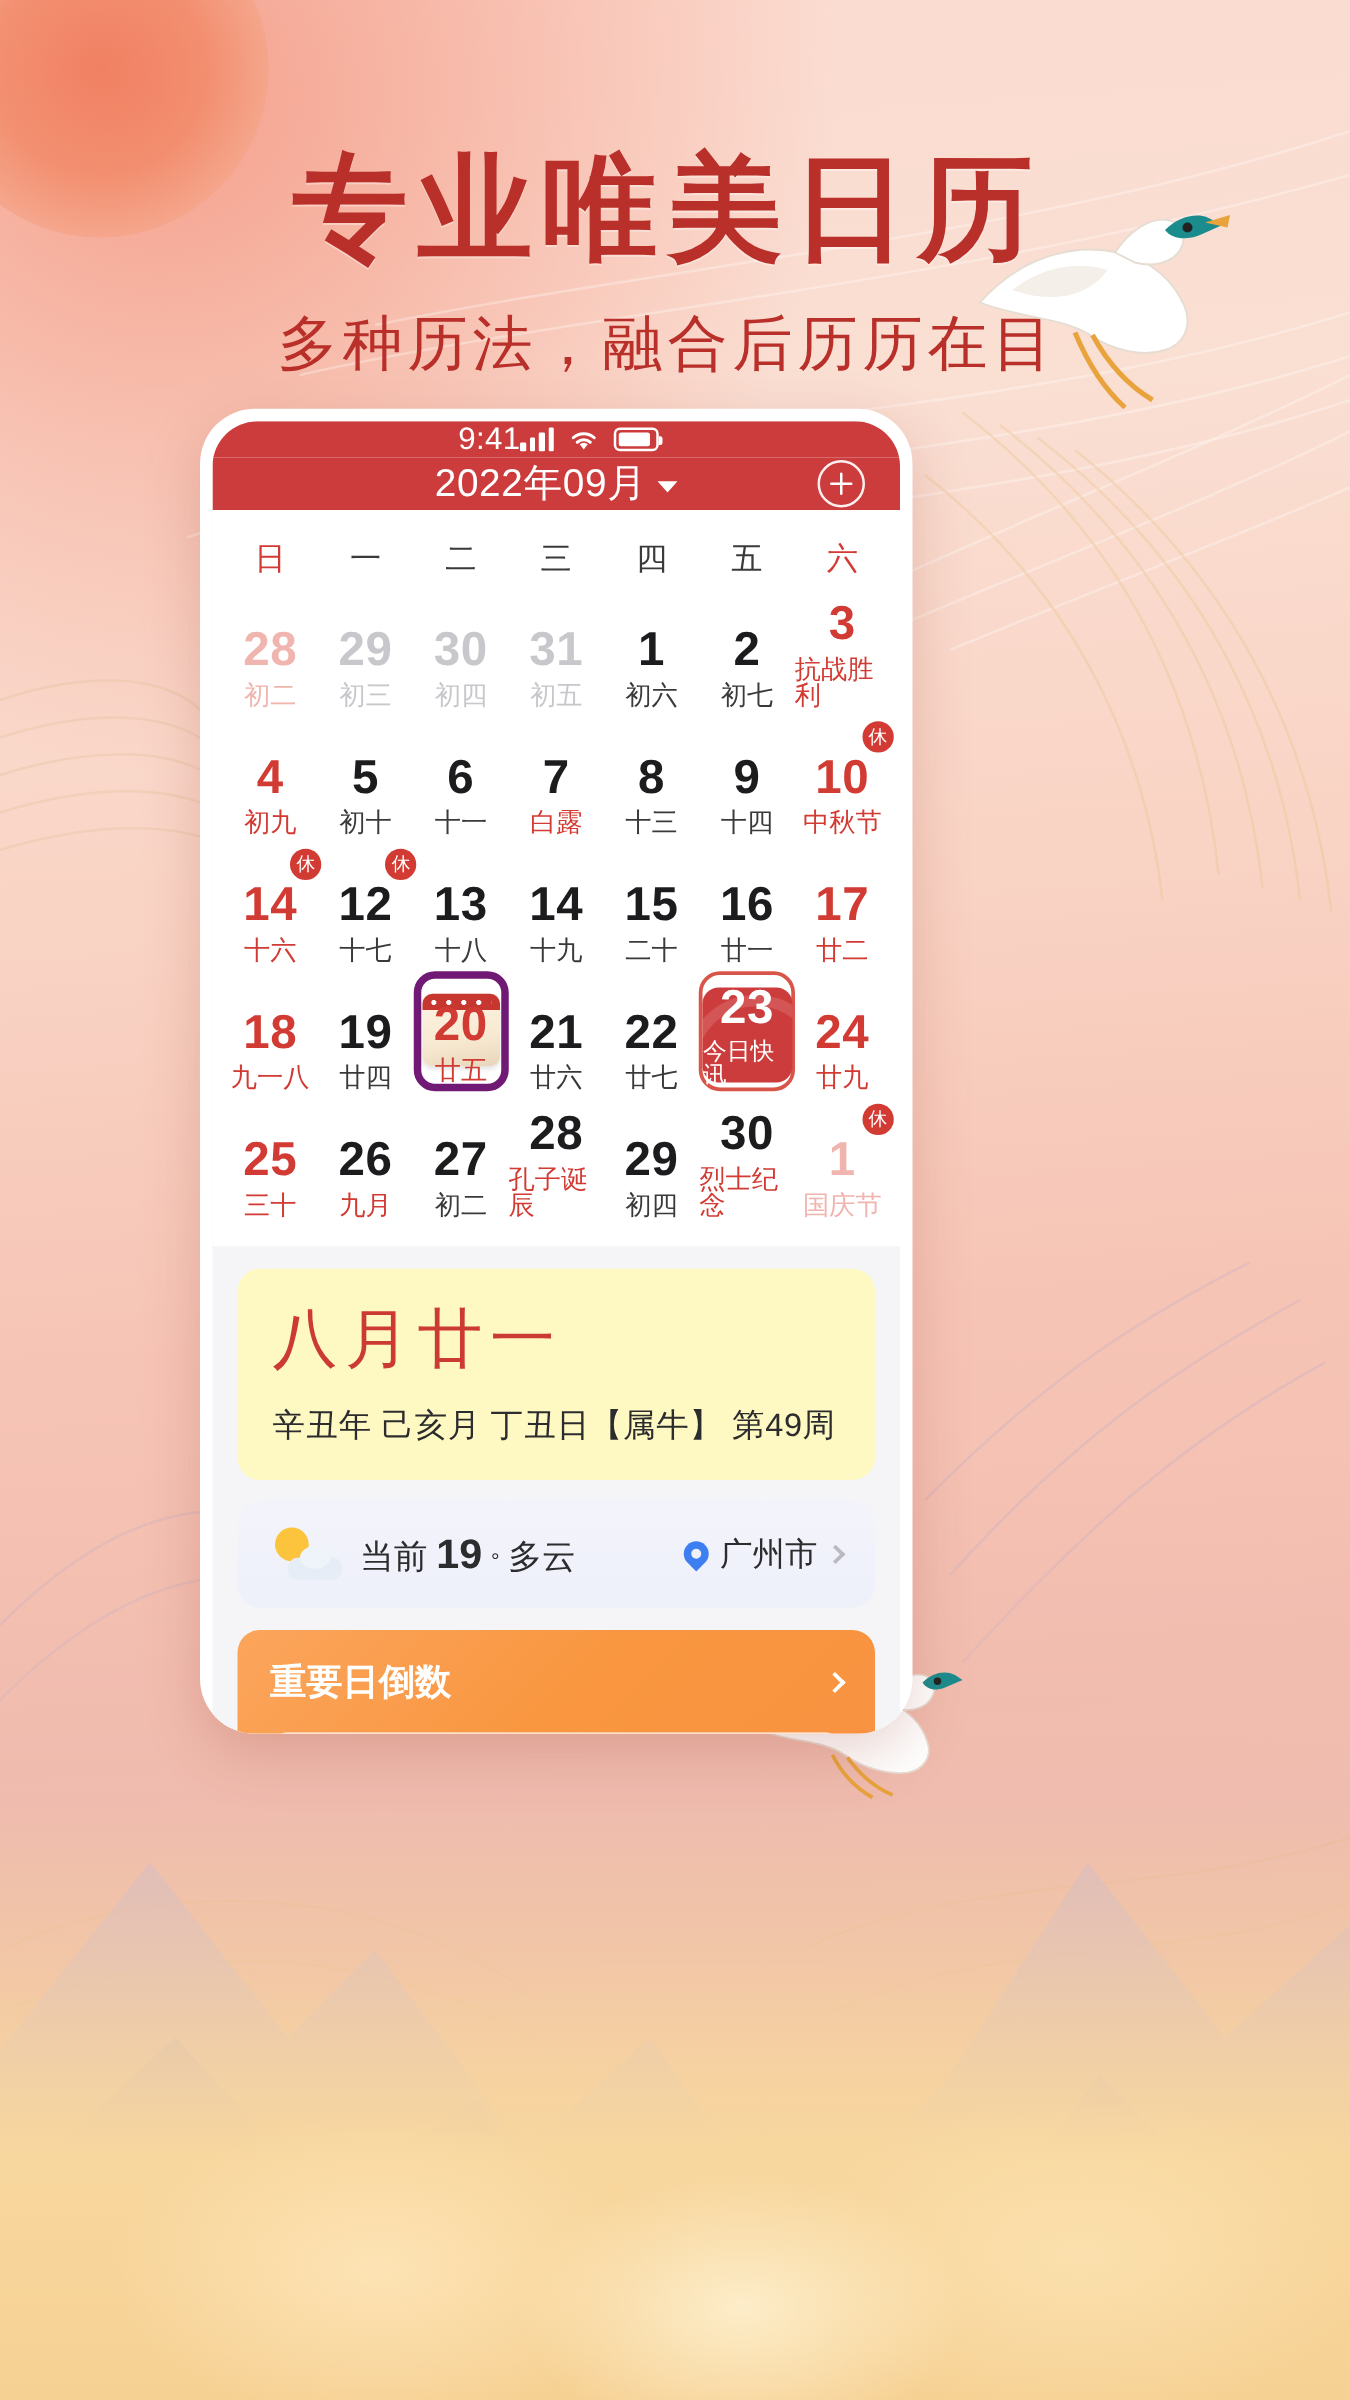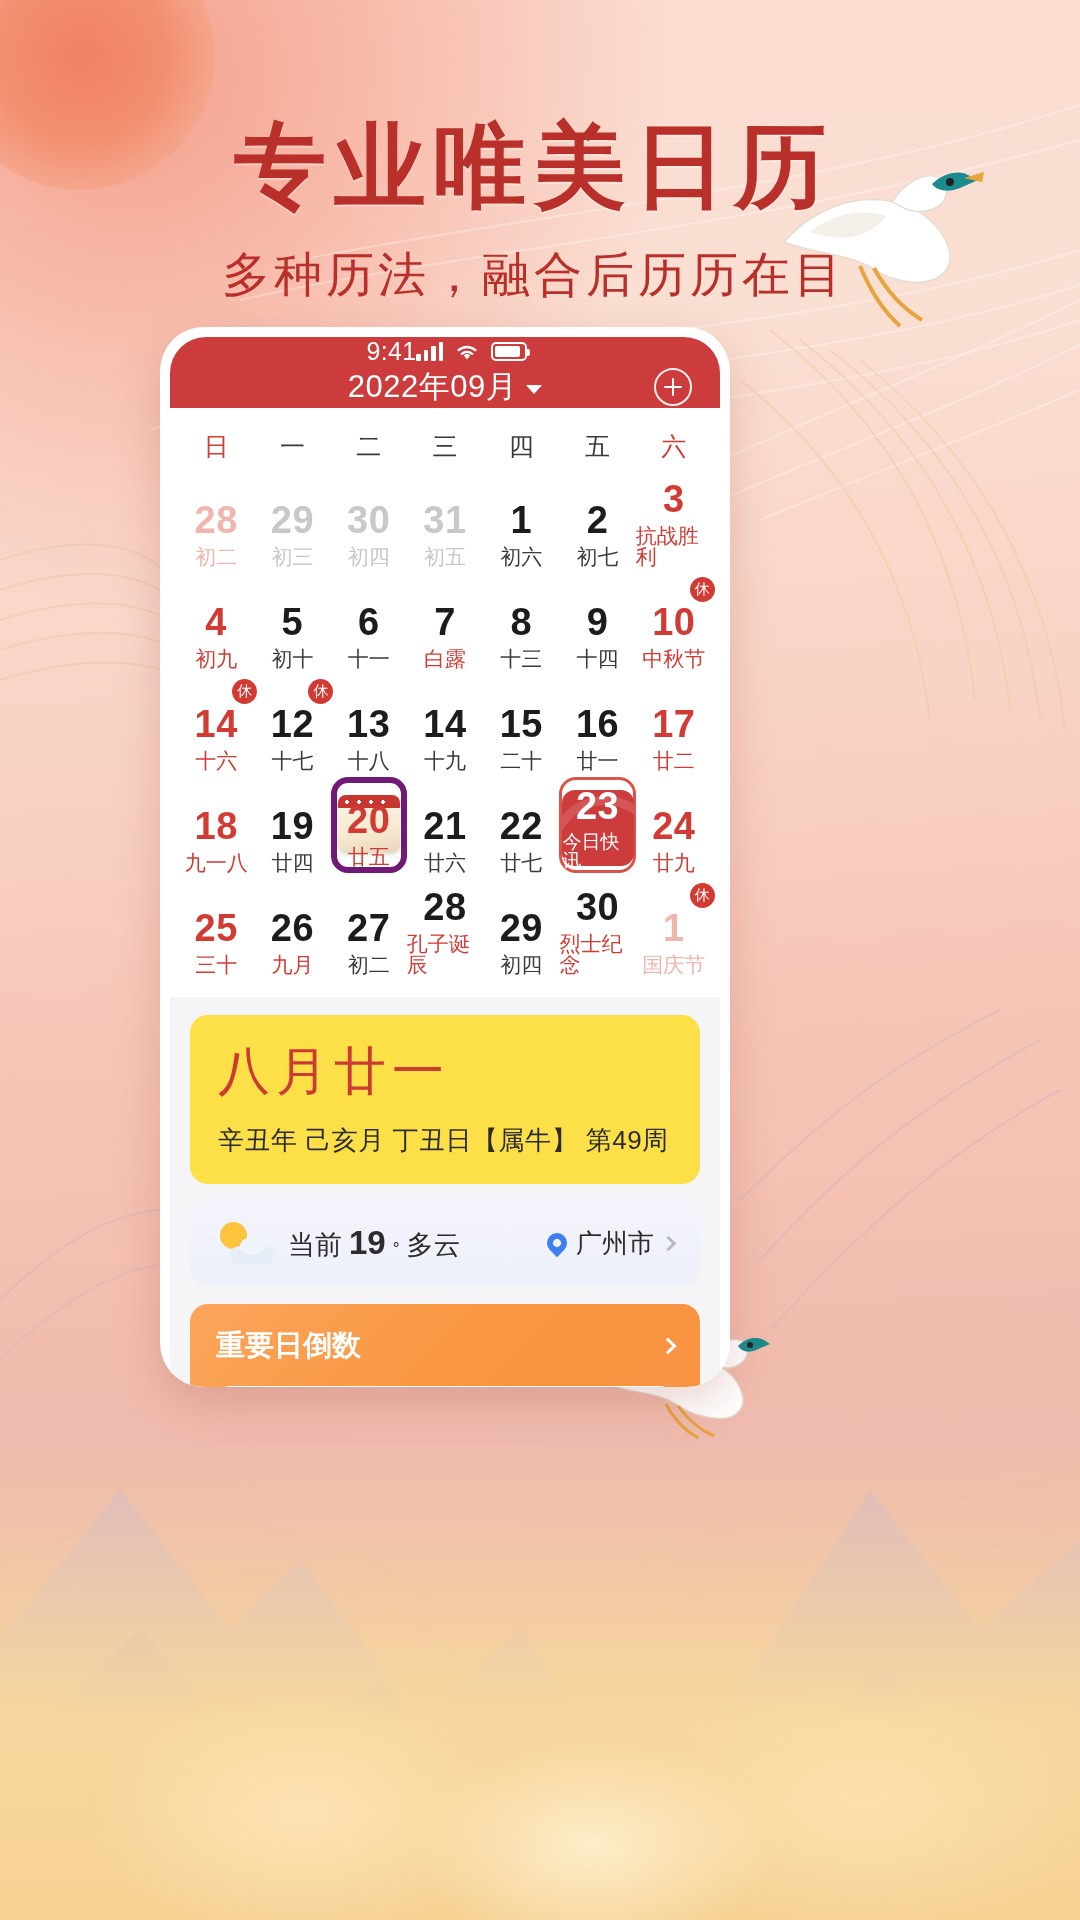--- a/index.html
+++ b/index.html
@@ -171,21 +171,21 @@
   }
   .cell.today .today-bg::after{
     content:""; position:absolute; left:-14px; top:6px; width:96px; height:96px;
     border-radius:50%; border:9px solid rgba(255,255,255,.13);
   }
   .cell.today { border:3px solid #d9554a; border-radius:17px; }
   .cell.today .dnum { position:relative; z-index:3; color:#fff; }
   .cell.today .dsub { position:relative; z-index:3; color:#fff; font-size:19px; }
 
   
-  .card { background:#fde047; border-radius:18px; margin:18px 20px 0 20px; }
+  .card { background:#fef9c3; border-radius:18px; margin:18px 20px 0 20px; }
   .lunar { padding:22px 28px 26px 28px; }
   .lunar-big {
     font-family:"Liberation Serif","DejaVu Serif",serif;
     font-size:52px; color:#cc3b33; letter-spacing:6px; font-weight:500;
   }
   .lunar-sub { margin-top:16px; font-size:26px; color:#2c2c2e; letter-spacing:.5px; }
 
   
   .weather {
     display:flex; align-items:center; padding:20px 26px;

